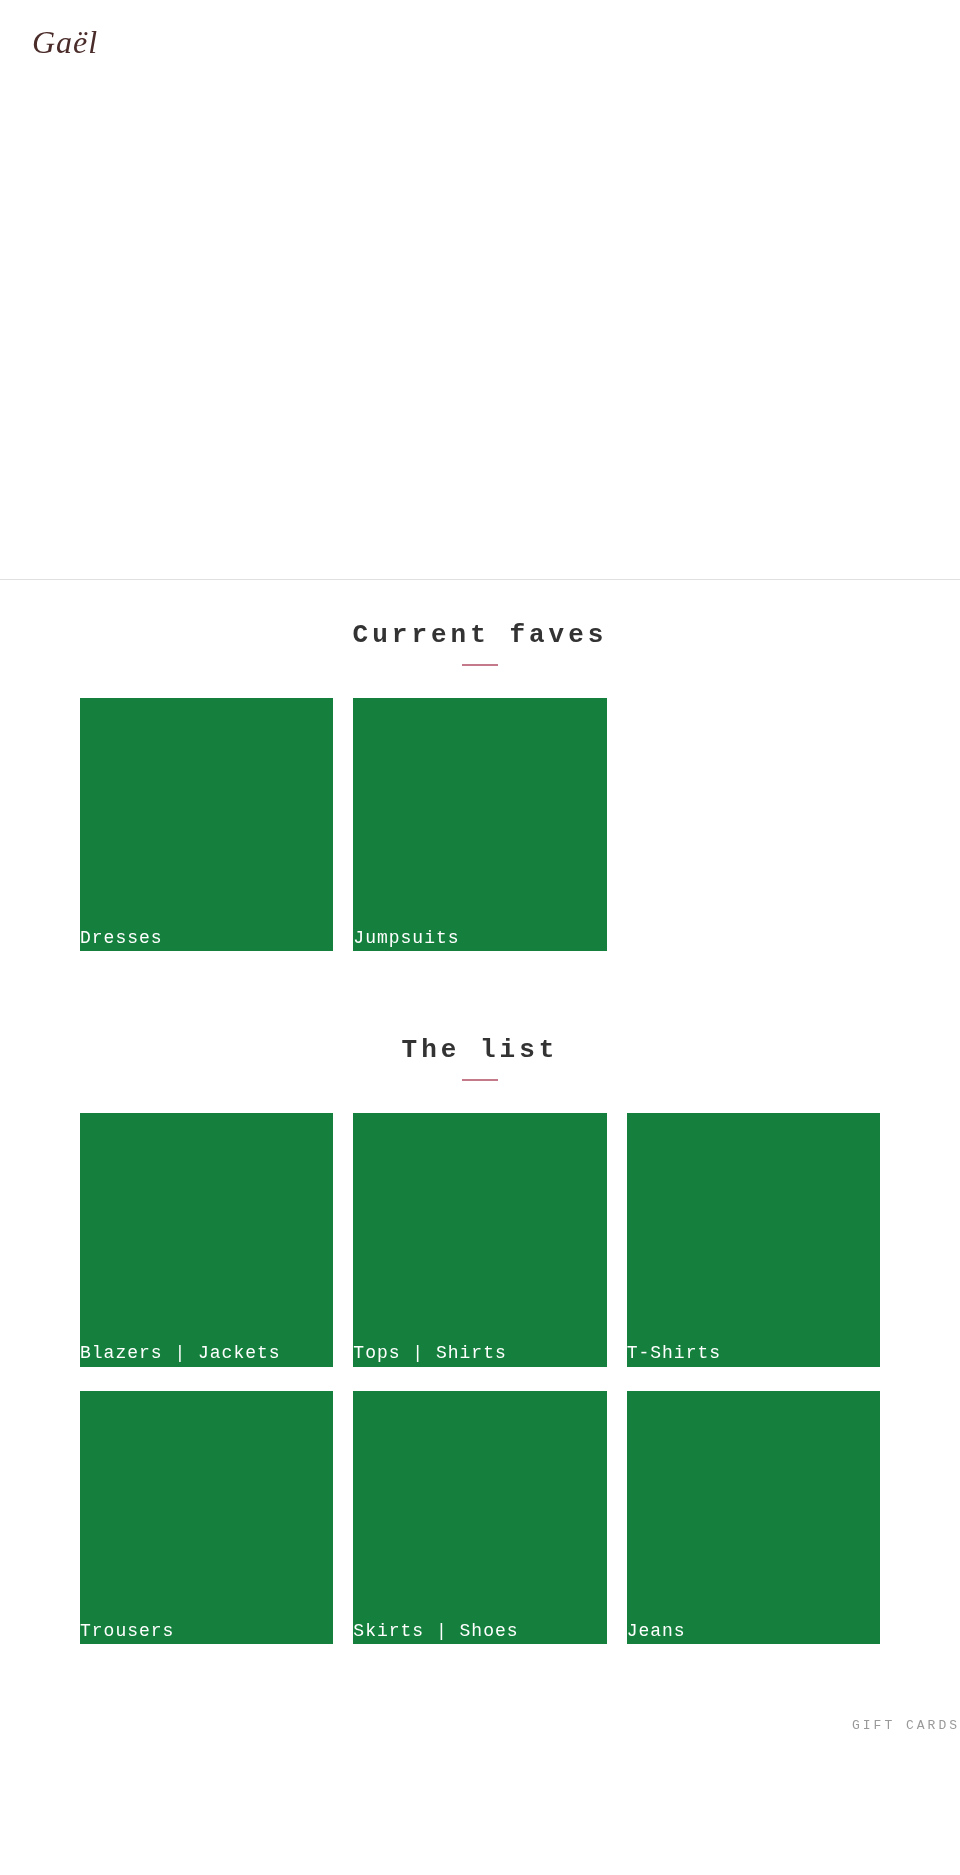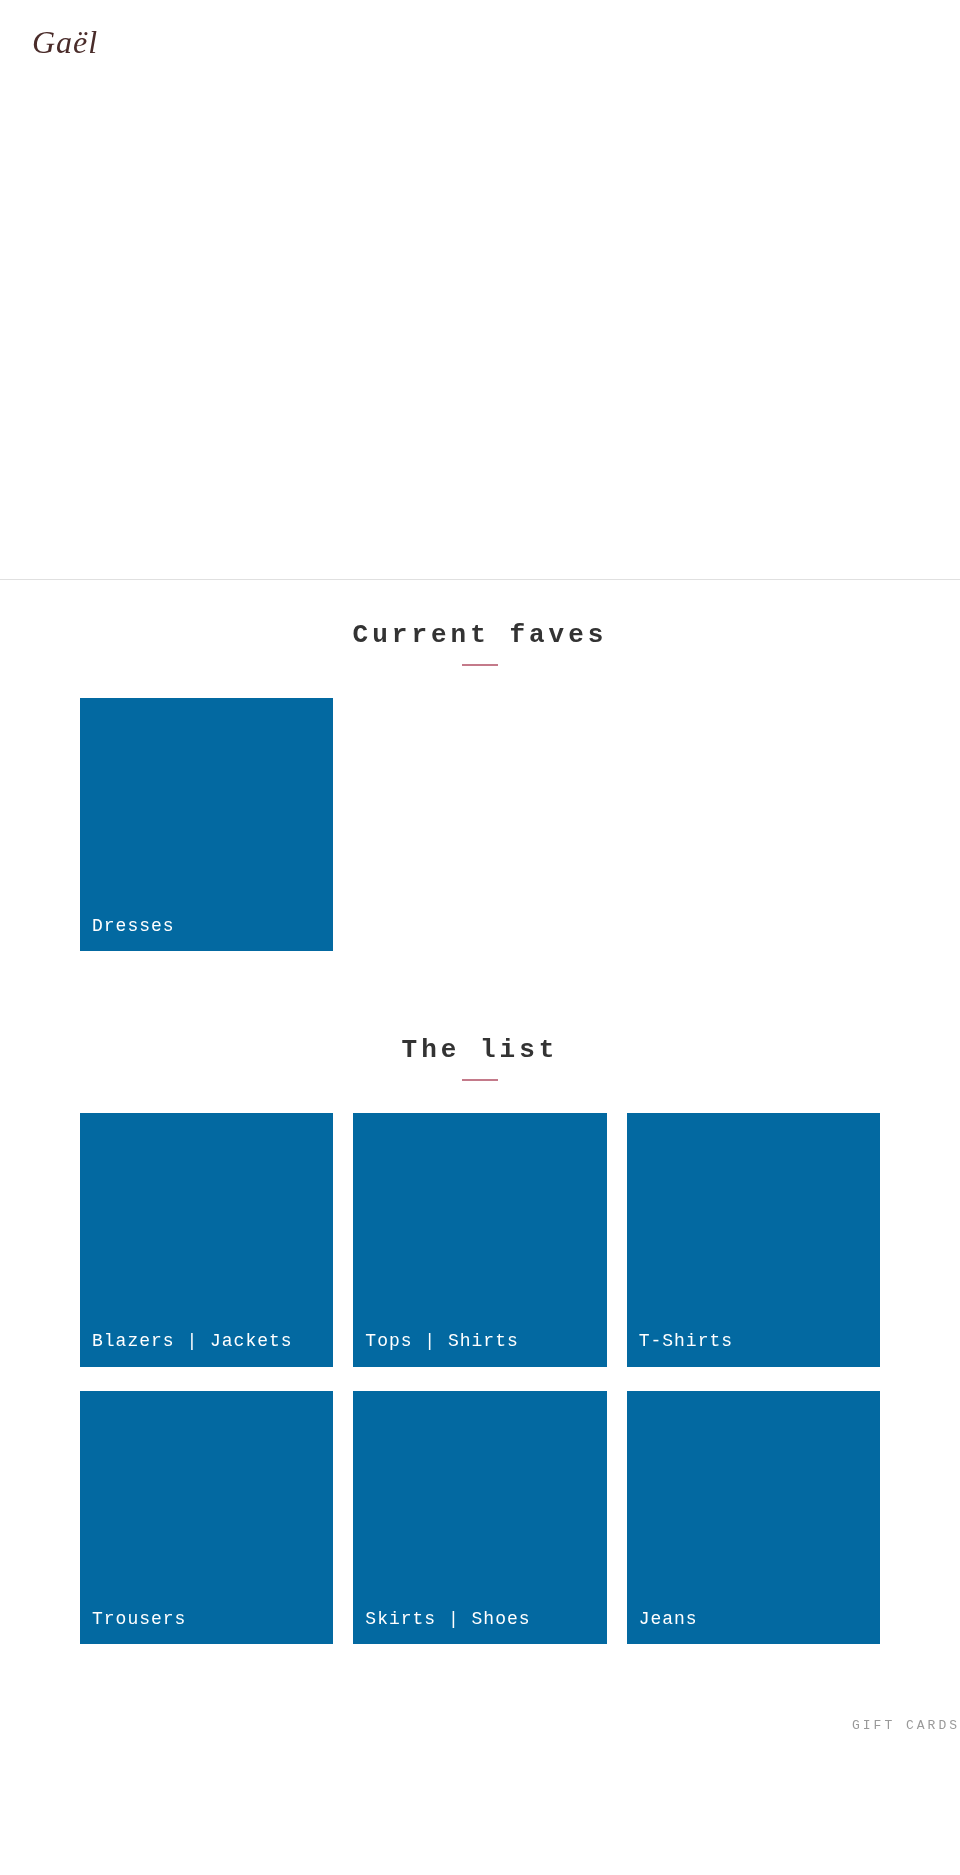--- a/index.html
+++ b/index.html
@@ -65,25 +65,25 @@
 
     
     .grid {
       display: grid;
       grid-template-columns: repeat(3, 1fr);
       gap: 20px;
       margin-bottom: 24px;
     }
 
     .grid-item {
-      background: #0369a1;
+      background: #15803d;
       aspect-ratio: 1 / 1;
       display: flex;
       align-items: flex-end;
-      padding: 12px;
+      padding: 0;
       cursor: pointer;
       position: relative;
     }
 
     .grid-item-label {
       color: #ffffff;
       font-size: 18px;
       font-family: 'Courier New', Courier, monospace;
       letter-spacing: 1px;
       font-weight: 400;
@@ -109,20 +109,23 @@
 
 <div class="section">
   <h2 class="section-title">Current faves</h2>
   <div class="section-divider">
     <div class="divider-line"></div>
   </div>
   <div class="grid">
     <div class="grid-item">
       <span class="grid-item-label">Dresses</span>
     </div>
+    <div class="grid-item">
+      <span class="grid-item-label">Jumpsuits</span>
+    </div>
   </div>
 </div>
 
 <div class="section">
   <h2 class="section-title">The list</h2>
   <div class="section-divider">
     <div class="divider-line"></div>
   </div>
   <div class="grid">
     <div class="grid-item">

